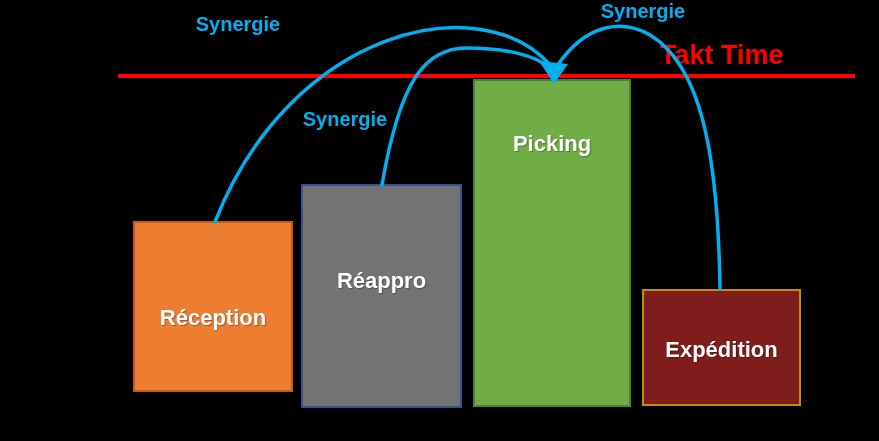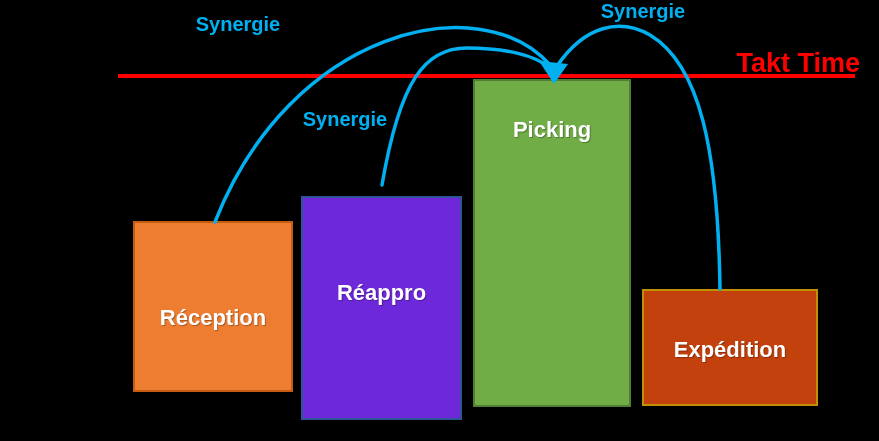--- a/index.html
+++ b/index.html
@@ -22,45 +22,44 @@
     right: 0;
     text-align: center;
     color: #ffffff;
     font-weight: bold;
     font-size: 22px;
     line-height: 26px;
     text-shadow: 1px 1px 1px rgba(0,0,0,0.3);
     white-space: nowrap;
   }
   #bar-reception  { left: 133px; top: 221px; width: 160px; height: 171px; background: #ED7D31; border-color: #C55A11; }
-  #bar-reappro    { left: 301px; top: 196px; width: 161px; height: 224px; background: #6d28d9; border-color: #2F5597; }
+  #bar-reappro    { left: 301px; top: 184px; width: 161px; height: 224px; background: #737373; border-color: #2F5597; }
   #bar-picking    { left: 473px; top: 79px;  width: 158px; height: 328px; background: #70AD47; border-color: #507E32; }
-  #bar-expedition { left: 642px; top: 289px; width: 176px; height: 117px; background: #c2410c; border-color: #BF9000; }
+  #bar-expedition { left: 642px; top: 289px; width: 159px; height: 117px; background: #7f1d1d; border-color: #BF9000; }
   #bar-reception  .bar-label { top: 82px; }
   #bar-reappro    .bar-label { top: 82px; }
-  #bar-picking    .bar-label { top: 36px; }
+  #bar-picking    .bar-label { top: 50px; }
   #bar-expedition .bar-label { top: 46px; }
 
   #takt-line {
     position: absolute;
     left: 118px; top: 74px;
     width: 737px; height: 4px;
     background: #FF0000;
   }
   #takt-label {
     position: absolute;
     left: 660px; top: 41px;
     width: 200px;
-    text-align: right;
+    text-align: left;
     color: #FF0000;
     font-weight: bold;
     font-size: 27px;
     line-height: 28px;
     white-space: nowrap;
-    margin-top: 8px;
   }
   .synergie-label {
     position: absolute;
     width: 110px;
     text-align: center;
     color: #00B0F0;
     font-weight: bold;
     font-size: 20px;
     line-height: 22px;
     white-space: nowrap;

